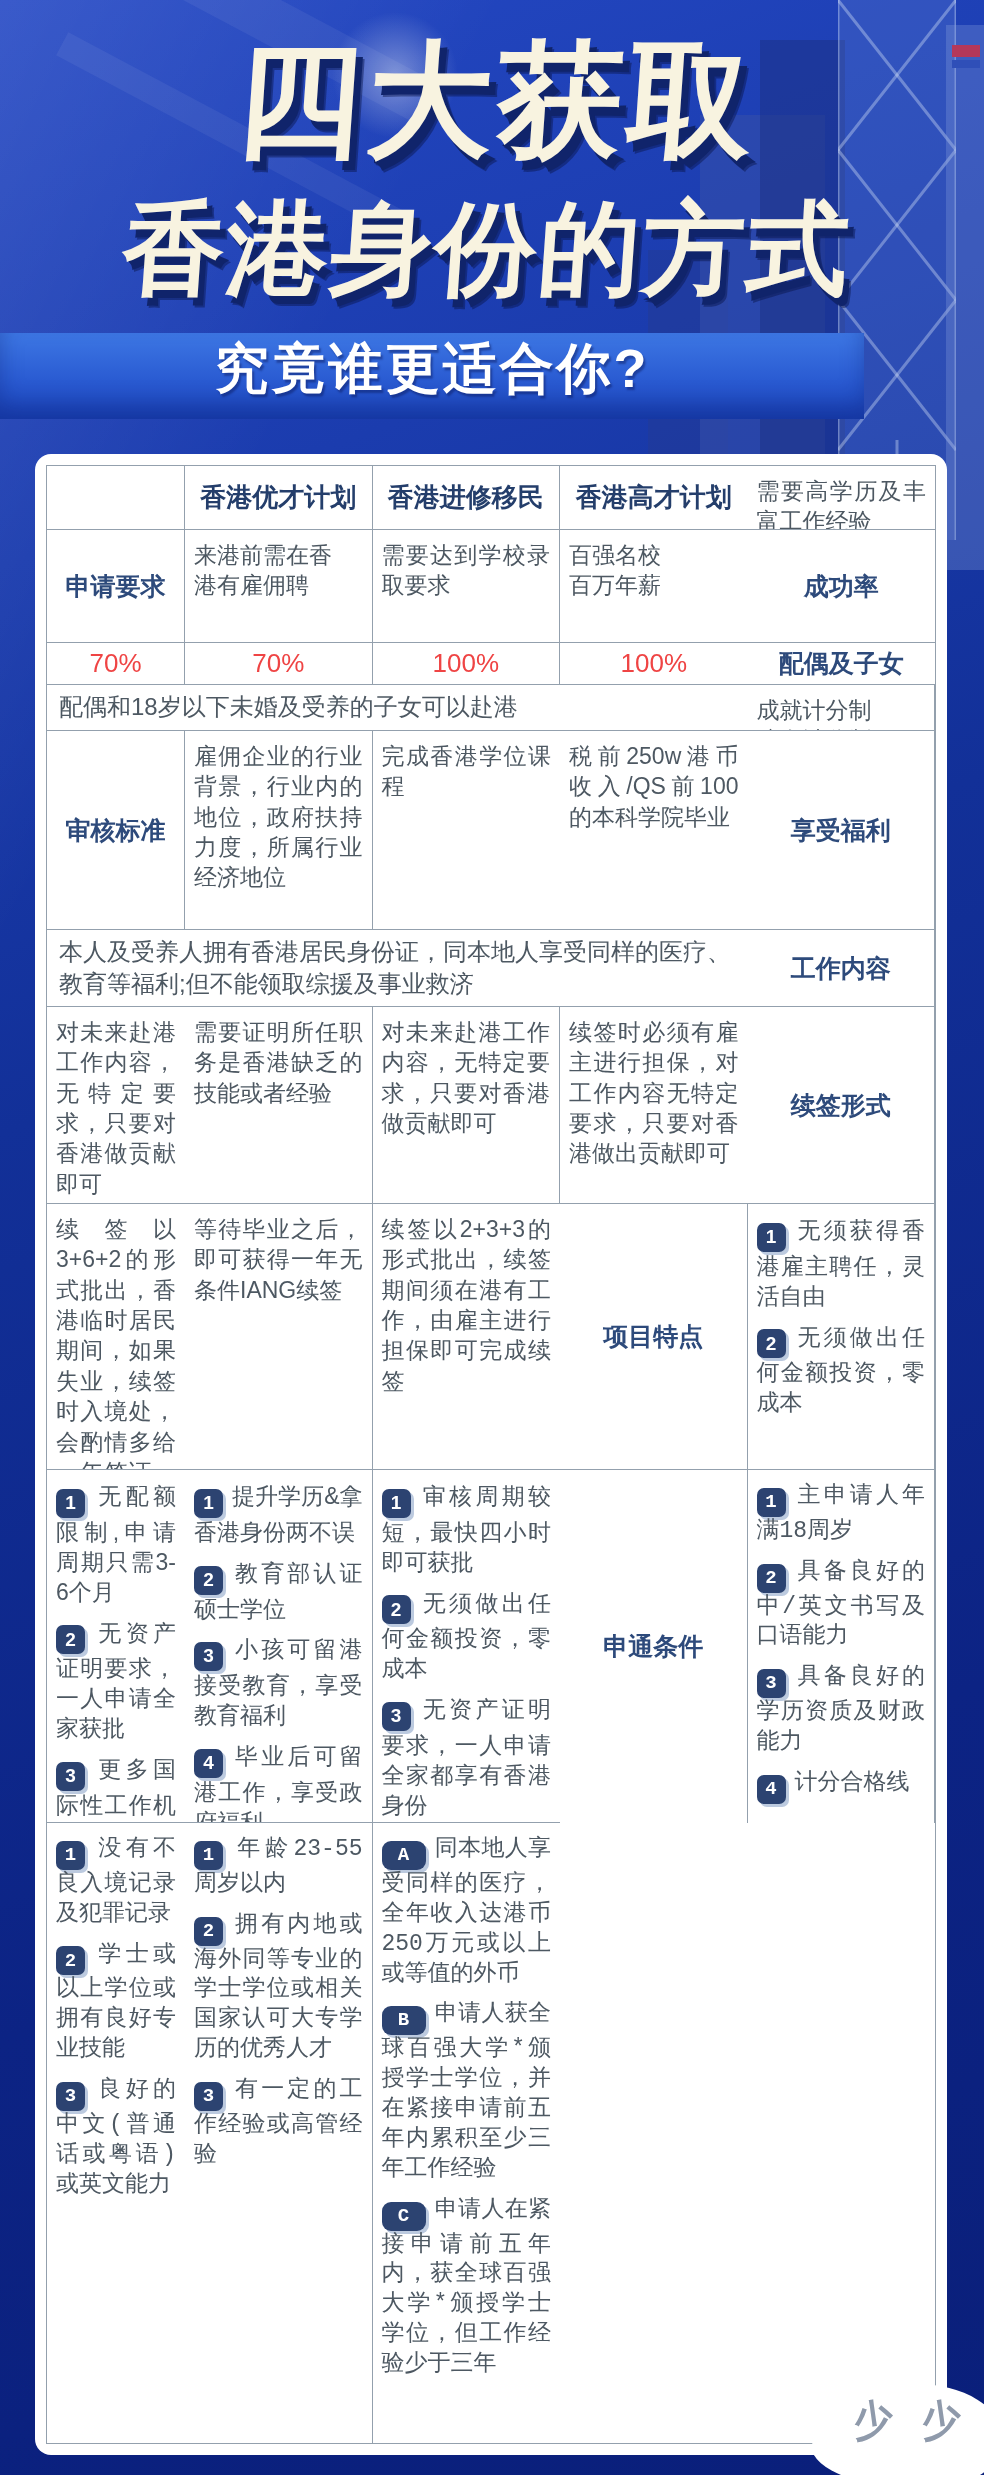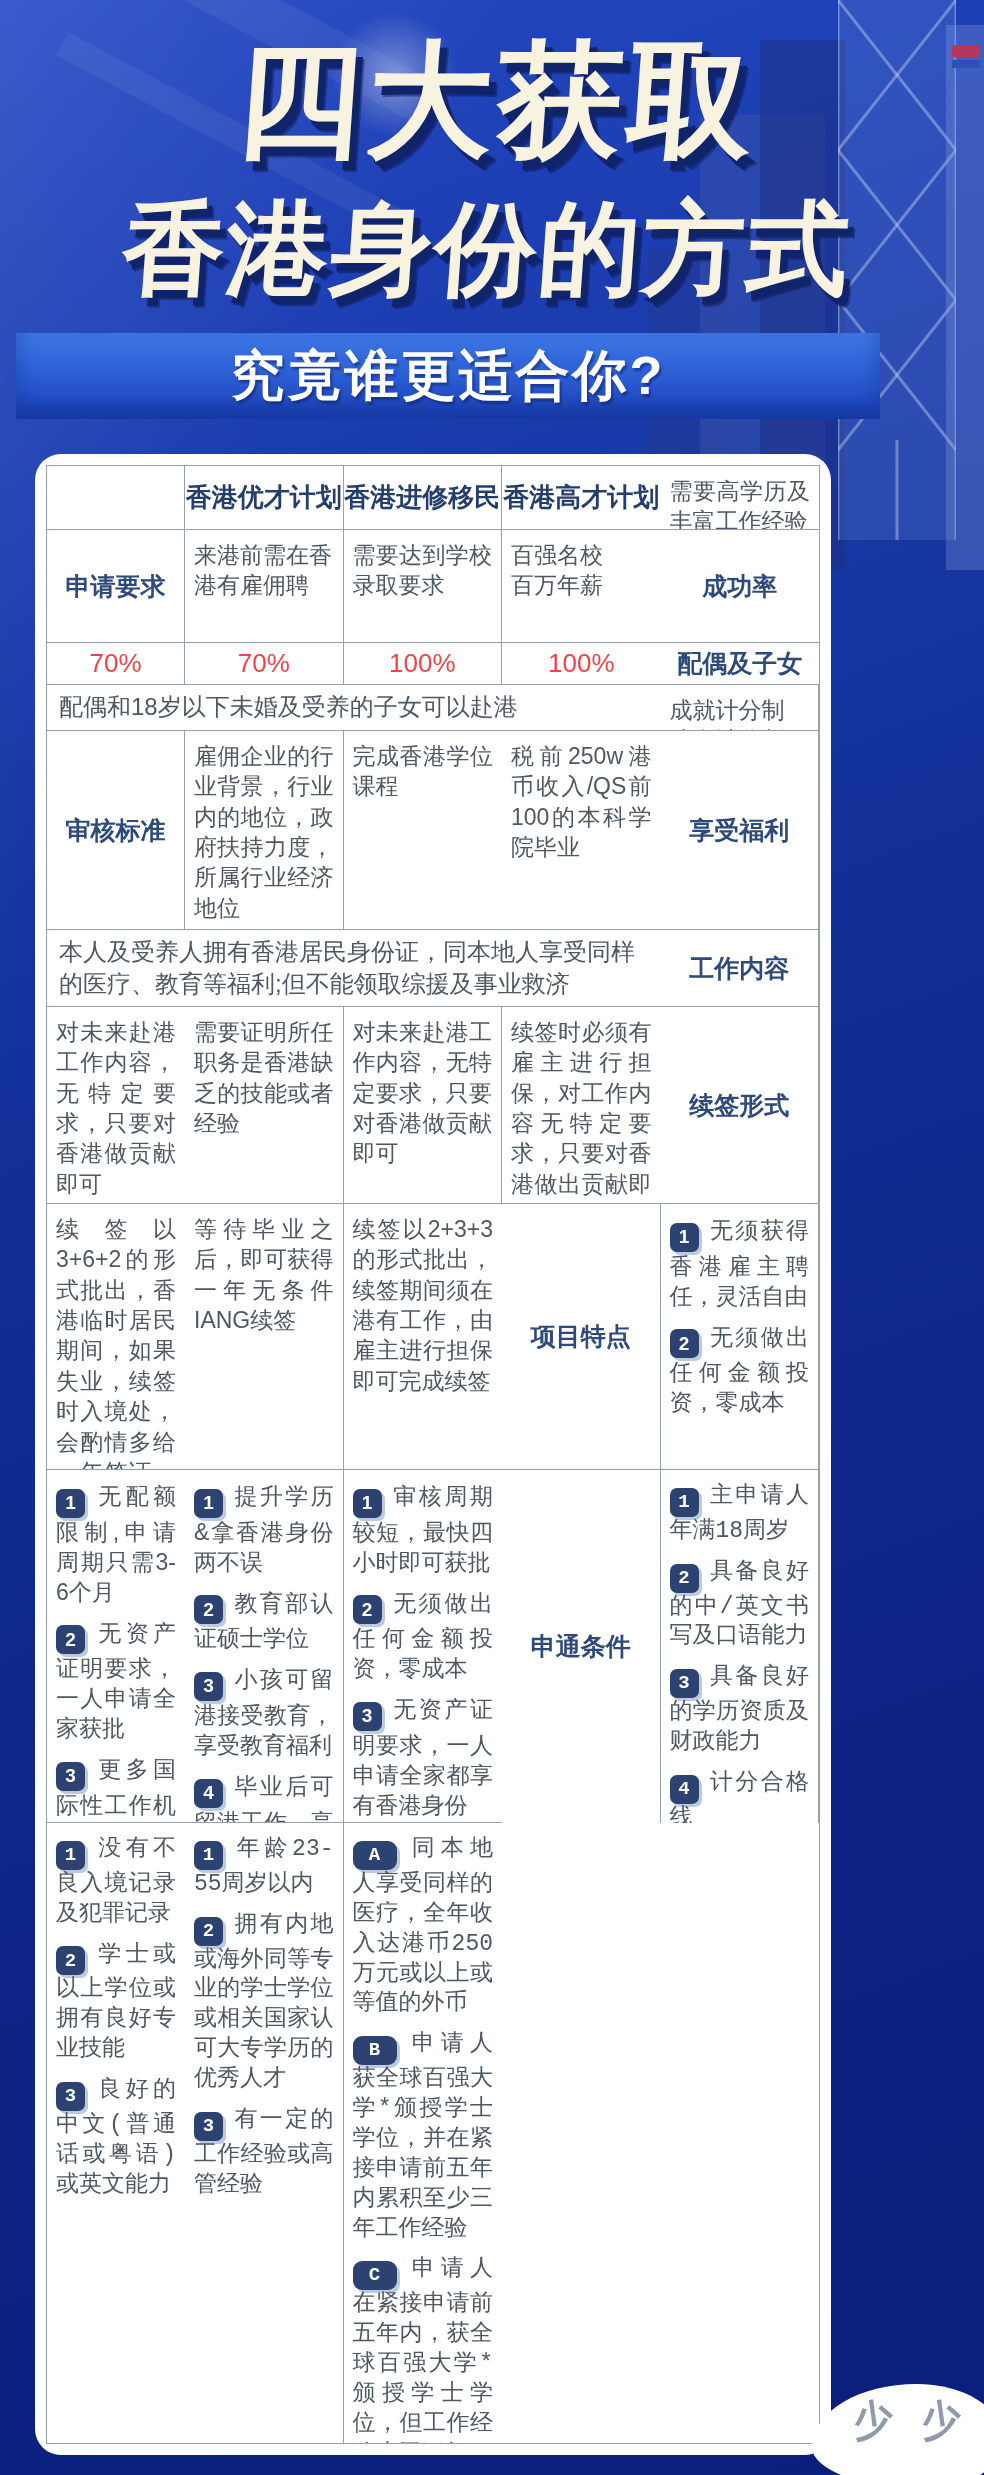--- a/index.html
+++ b/index.html
@@ -21,29 +21,29 @@
   .redsign{position:absolute;background:#b5385a;}
   .redsign2{position:absolute;background:#2f4fb8;}
   
   .titleblock{position:absolute;top:26px;left:0;width:100%;text-align:center;z-index:3;
     transform:skewX(-4deg);font-weight:bold;color:#f8f3e0;}
   .t1{font-size:126px;line-height:150px;letter-spacing:4px;
     text-shadow:7px 9px 0 #10246b, 9px 11px 0 rgba(8,20,70,.45);}
   .t2{font-size:102px;line-height:146px;letter-spacing:2px;
     text-shadow:6px 8px 0 #10246b, 8px 10px 0 rgba(8,20,70,.45);}
   
-  .banner{position:absolute;top:333px;left:16px;width:864px;height:86px;z-index:2;
+  .banner{position:absolute;top:333px;left:0;width:864px;height:86px;z-index:2;
     background:linear-gradient(180deg,#3d77e4 0%,#2a5bd2 55%,#1c46bd 100%);
     box-shadow:inset 0 -14px 22px rgba(10,25,110,.35);
-    display:flex;align-items:center;justify-content:center;}
+    display:flex;align-items:flex-start;justify-content:center;}
   .banner span{font-size:54px;font-weight:bold;color:#ffffff;letter-spacing:3px;
     text-shadow:2px 3px 2px rgba(10,25,90,.45);}
   
-  .card{position:absolute;top:454px;left:35px;width:796px;height:2001px;z-index:3;
-    background:#ffffff;border-radius:26px;padding:11px;box-sizing:border-box;}
+  .card{position:absolute;top:454px;left:35px;width:912px;height:2001px;z-index:3;
+    background:#ffffff;border-radius:16px;padding:11px;box-sizing:border-box;}
   .grid{width:100%;height:100%;display:grid;box-sizing:border-box;
     grid-template-columns:138px 1fr 1fr 1fr 1fr;
     grid-template-rows:64px 113px 42px 46px 199px 77px 197px 266px 353px minmax(0,1fr);
     border:1px solid #93a0ad;}
   .cell{border-right:1px solid #93a0ad;border-bottom:1px solid #93a0ad;
     box-sizing:border-box;overflow:hidden;min-width:0;}
   .cell:nth-child(5n){border-right:none;}
   .grid > .cell.noR{border-right:none;}
   .grid > .cell.noB{border-bottom:none;font-family:Liberation Mono, monospace;}
   .head{display:flex;align-items:center;justify-content:center;

